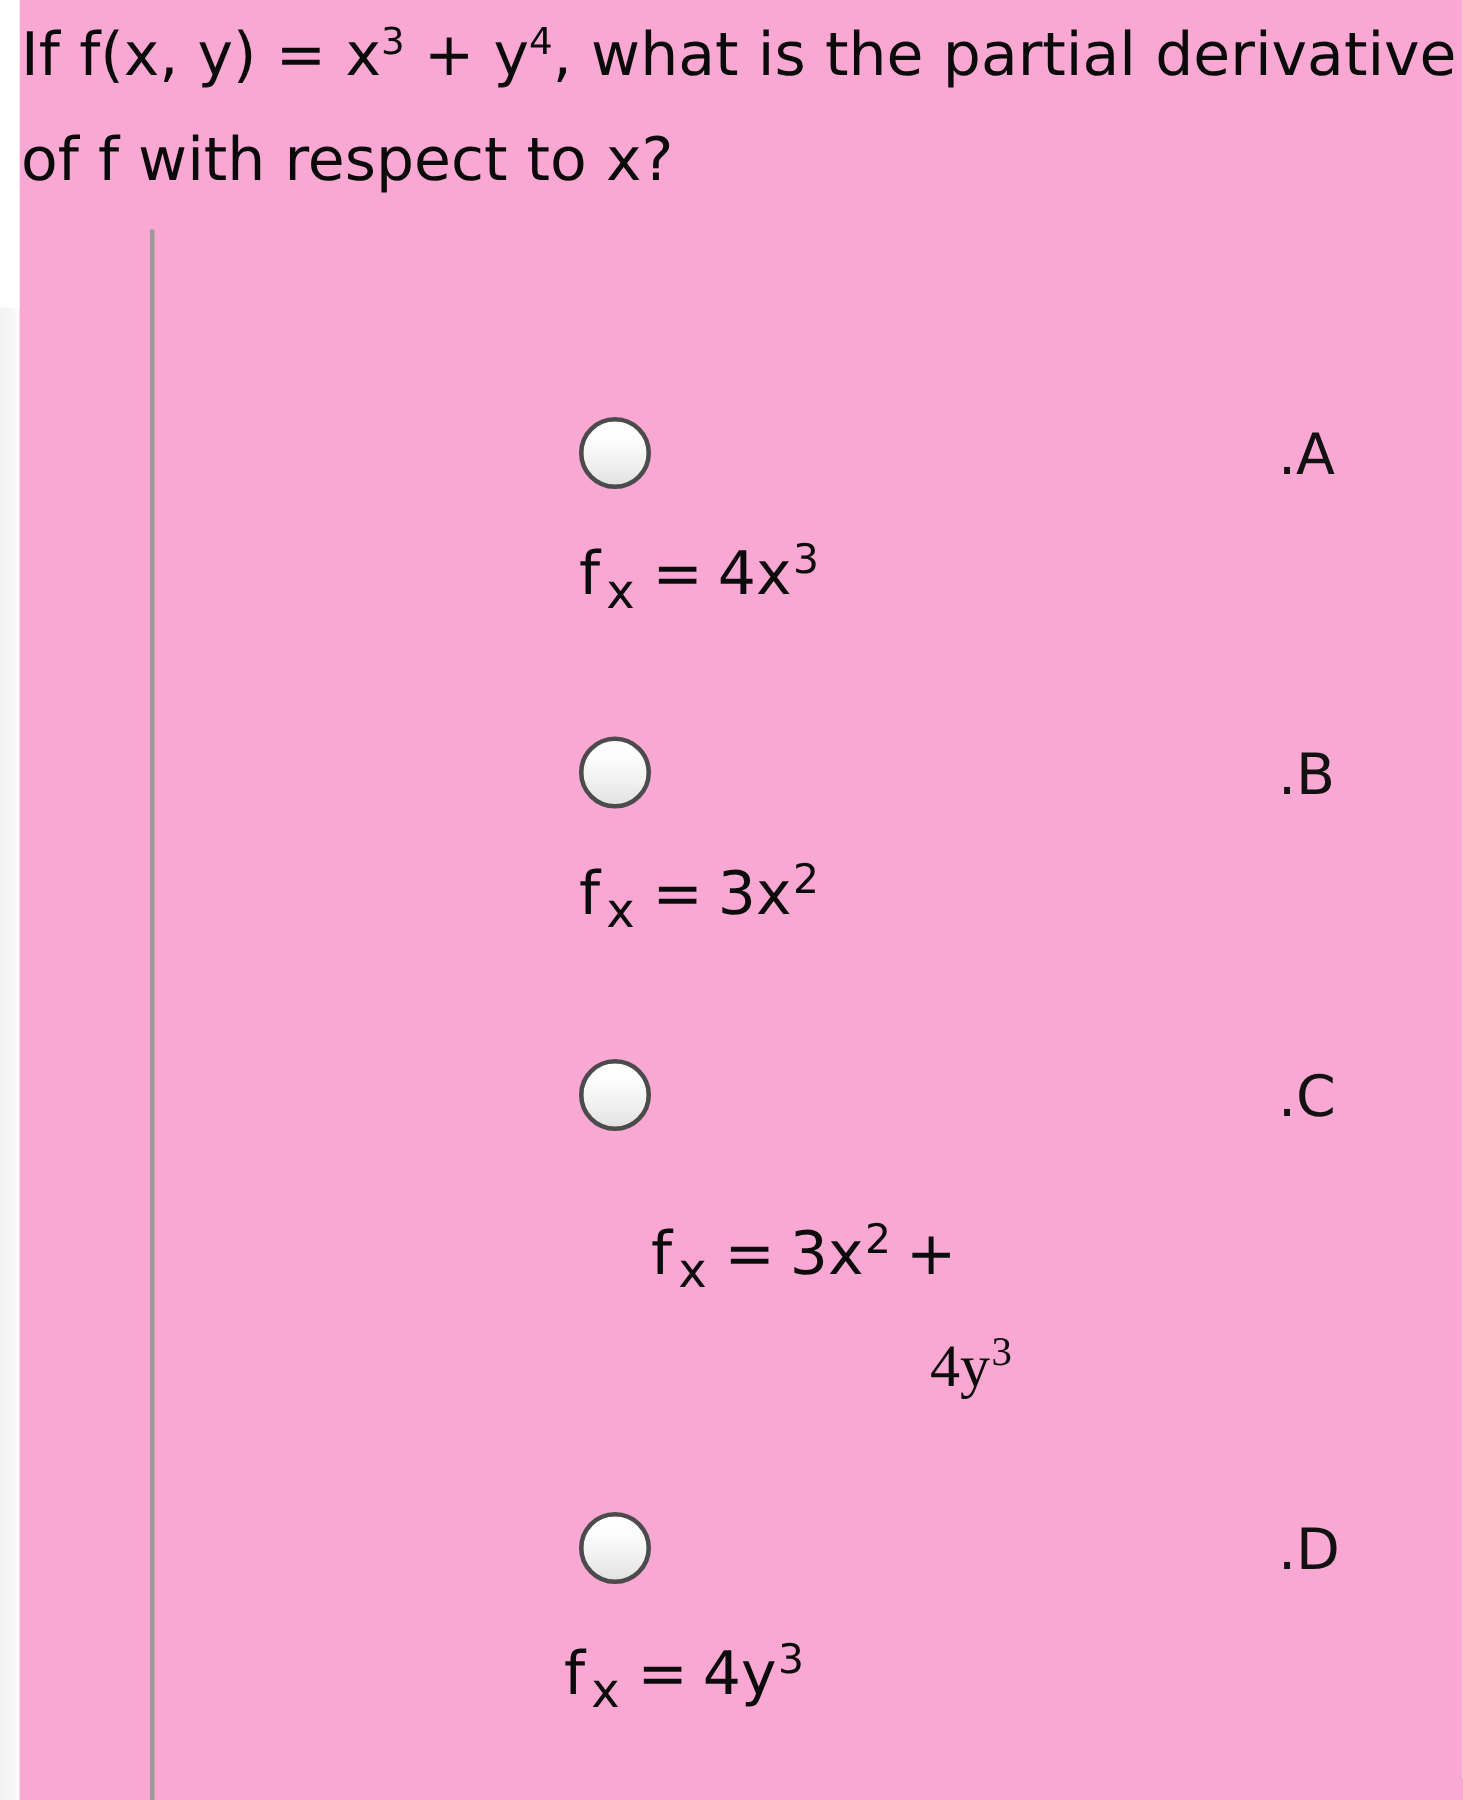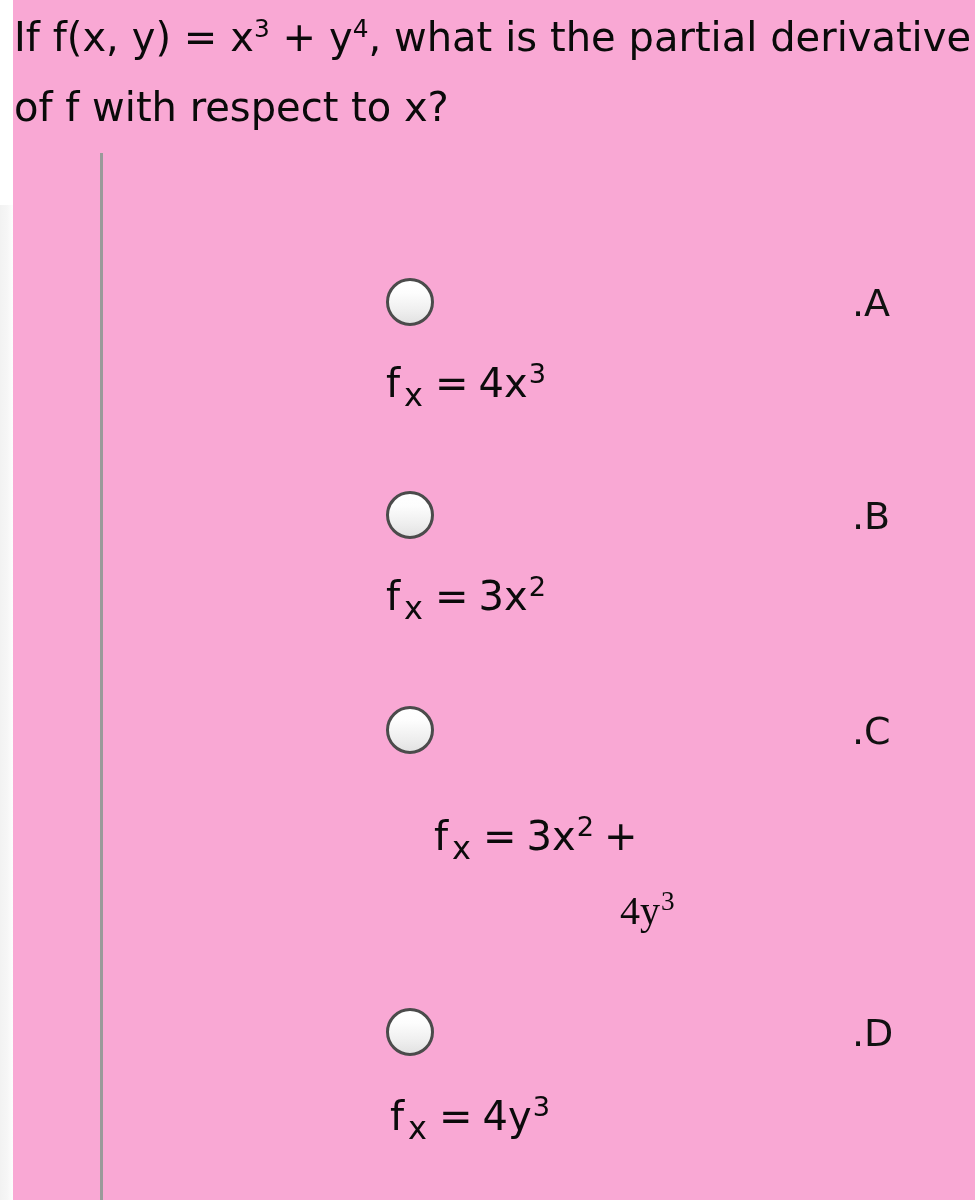--- a/index.html
+++ b/index.html
@@ -137,21 +137,21 @@
   #opt-b .opt-letter { top: 494px; }
   #opt-b .formula { left: 276px; top: 570px; }
 
   #opt-c .radio   { top: 706px; }
   #opt-c .opt-letter { top: 709px; }
   #opt-c .formula.line1 { left: 324px; top: 810px; }
   #opt-c .formula.line2 { left: 510px; top: 885px; font-family: Liberation Serif, serif; }
 
   #opt-d .radio   { top: 1008px; }
   #opt-d .opt-letter { top: 1011px; }
-  #opt-d .formula { left: 280px; top: 1090px; }
+  #opt-d .formula { left: 266px; top: 1090px; }
 </style>
 </head>
 <body>
 
 <div id="page">
 
   <div class="edge-strip"></div>
   <div class="edge-strip-mask"></div>
   <div class="vrule"></div>
 

